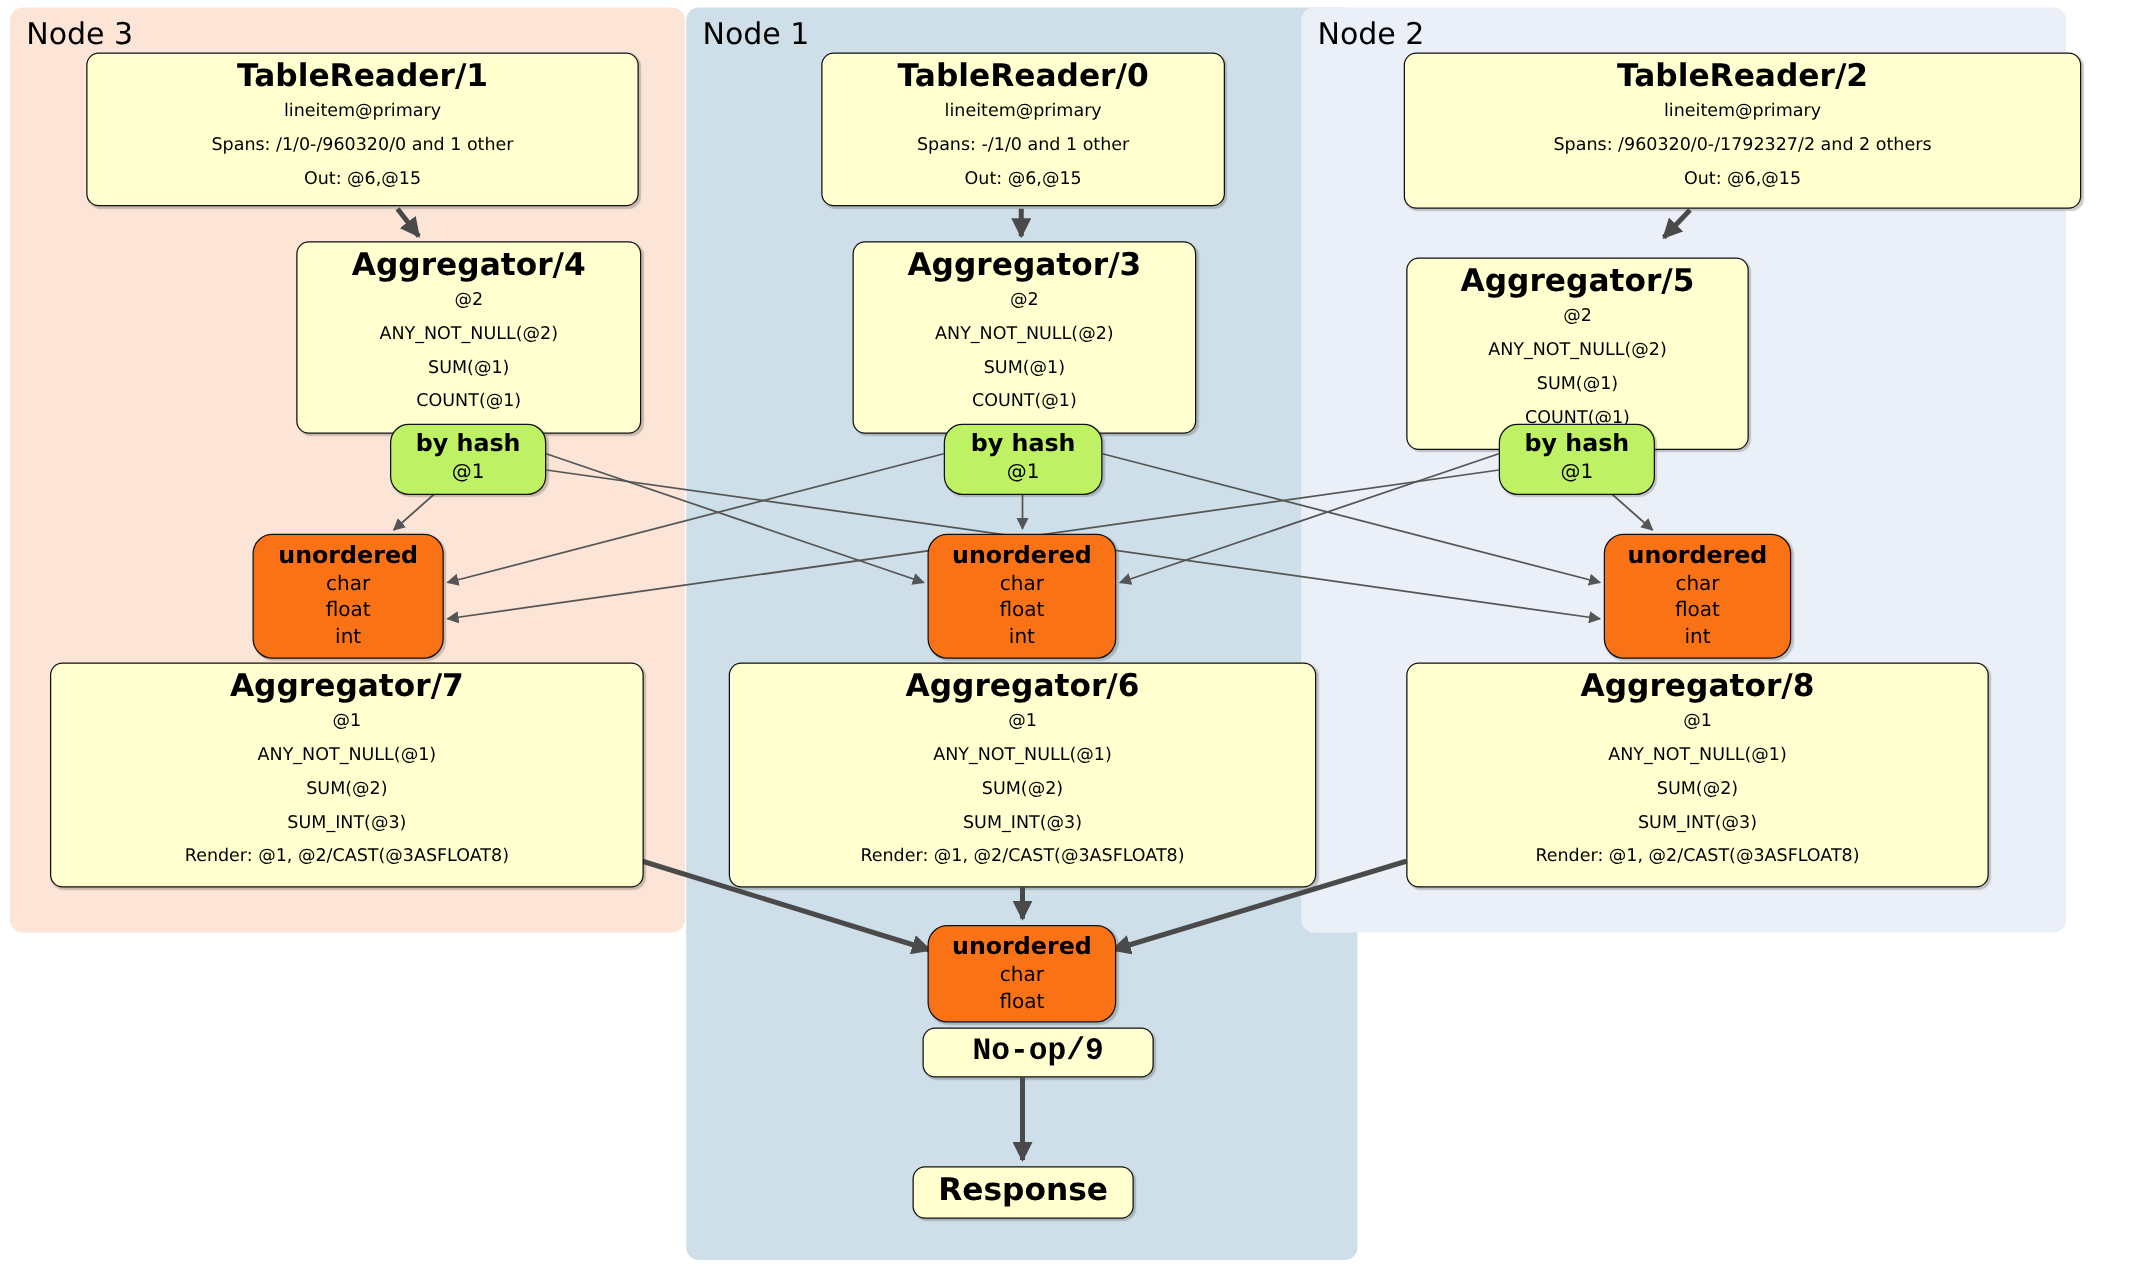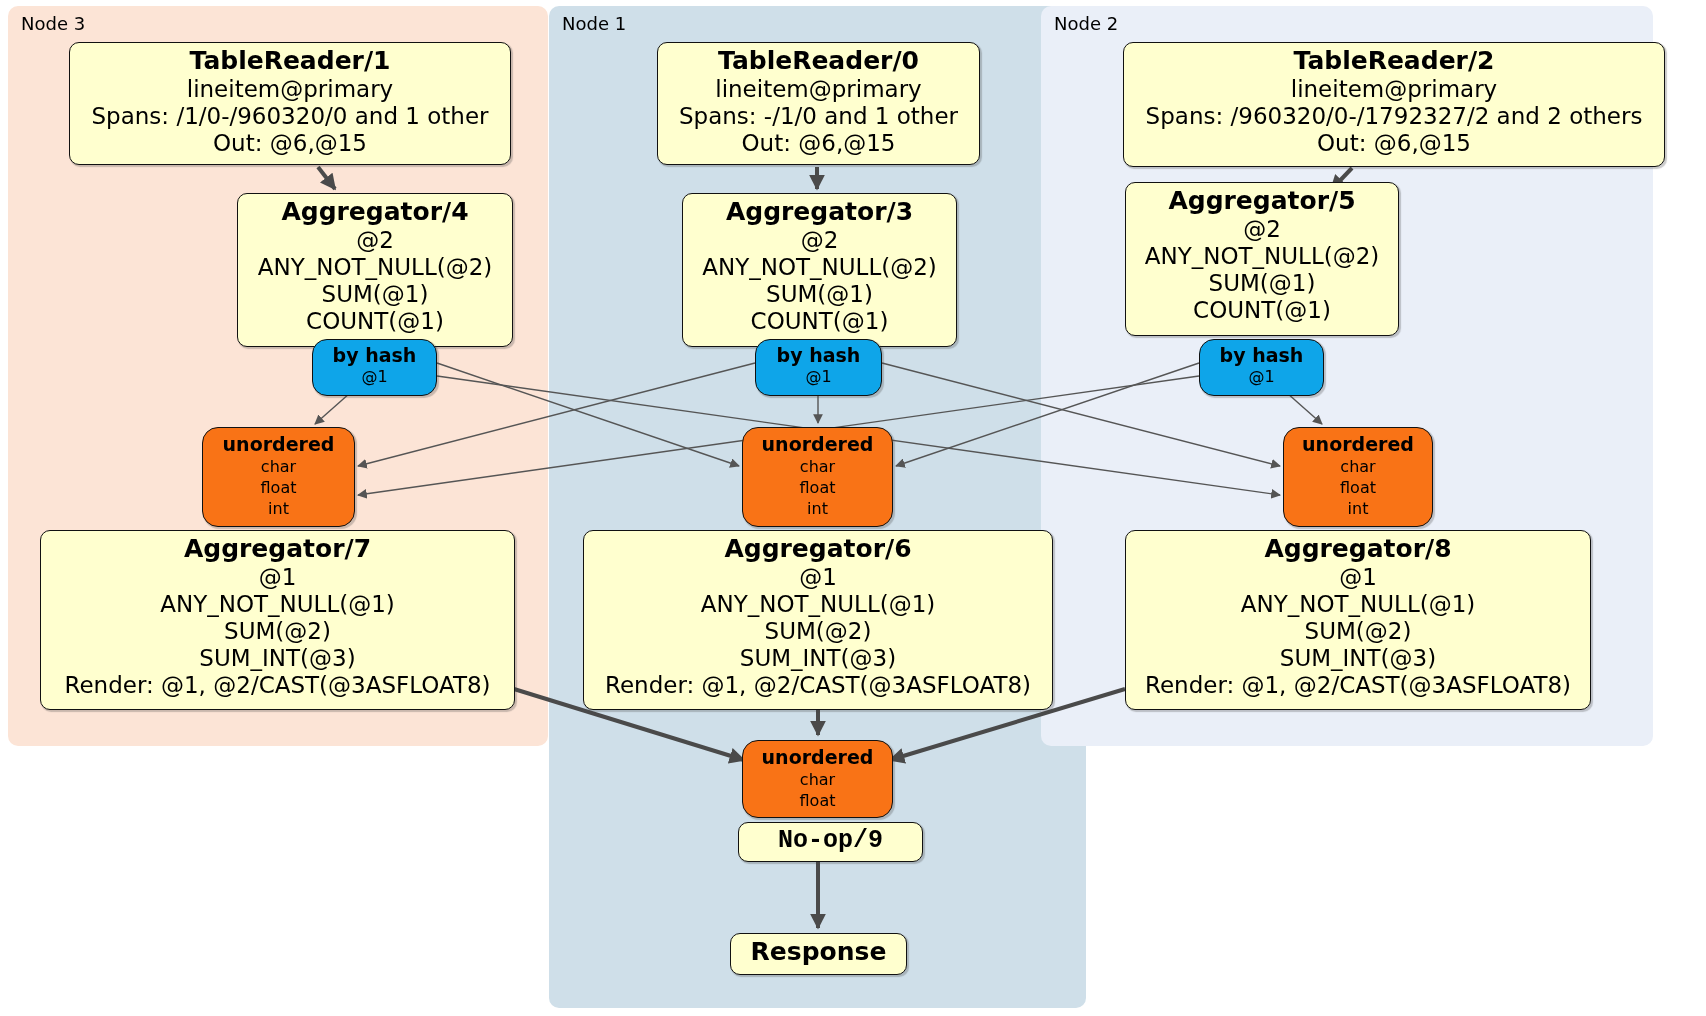--- a/index.html
+++ b/index.html
@@ -5,46 +5,46 @@
   html,body{margin:0;padding:0;background:#ffffff;}
   .canvas{
     position:relative;width:1706px;height:1016px;overflow:hidden;background:#ffffff;
     font-family:"DejaVu Sans","Liberation Sans",sans-serif;color:#000;
   }
   
   .region{position:absolute;border-radius:10px;z-index:0;}
   #region-node3{left:8px;top:6px;width:540px;height:740px;background:#fce4d6;}
   #region-node1{left:549px;top:6px;width:537px;height:1002px;background:#cfdfe9;}
   #region-node2{left:1041px;top:6px;width:612px;height:740px;background:#eaeff8;}
-  .region-label{position:absolute;left:13px;top:7px;font-size:18px;color:#000;}
+  .region-label{position:absolute;left:13px;top:7px;font-size:24px;color:#000;}
   
   #edge-layer{position:absolute;left:0;top:0;z-index:1;}
   .edge-thick{stroke:#4a4a4a;stroke-width:4;fill:none;}
   .edge-thin{stroke:#555555;stroke-width:1.4;fill:none;}
   
   .pbox{position:absolute;box-sizing:border-box;z-index:2;text-align:center;
         border:1.7px solid #111;border-radius:10px;
         box-shadow:1.5px 1.5px 1px rgba(70,70,70,0.28);}
   .yellow{background:#ffffcf;}
-  .router{background:#0ea5e9;border-radius:15px;padding-top:4px;}
+  .router{background:#bef264;border-radius:15px;padding-top:4px;}
   .sync{background:#f97316;border-radius:16px;padding-top:5px;}
   .bt{font-size:25px;font-weight:bold;line-height:30px;padding-top:3px;}
-  .bl{font-size:23px;line-height:27px;white-space:nowrap;}
+  .bl{font-size:14px;line-height:27px;white-space:nowrap;}
   .rt{font-size:19px;font-weight:bold;line-height:23px;}
   .rs{font-size:16px;line-height:20px;}
   .st{font-size:19px;font-weight:bold;line-height:23px;}
   .sl{font-size:16px;line-height:21px;}
   .single .bt{line-height:34px;padding-top:1px;}
   
   #tr1 {left:69px;  top:42px; width:442px;height:123px;}
   #tr0 {left:657px; top:42px; width:323px;height:123px;}
   #tr2 {left:1123px;top:42px; width:542px;height:125px;}
   #agg4{left:237px; top:193px;width:276px;height:154px;}
   #agg3{left:682px; top:193px;width:275px;height:154px;}
-  #agg5{left:1125px;top:182px;width:274px;height:154px;}
+  #agg5{left:1125px;top:206px;width:274px;height:154px;}
   #router3{left:312px; top:339px;width:125px;height:57px;}
   #router1{left:755px; top:339px;width:127px;height:57px;}
   #router2{left:1199px;top:339px;width:125px;height:57px;}
   #sync3{left:202px; top:427px;width:153px;height:100px;}
   #sync1{left:742px; top:427px;width:151px;height:100px;}
   #sync2{left:1283px;top:427px;width:150px;height:100px;}
   #agg7{left:40px;  top:530px;width:475px;height:180px;}
   #agg6{left:583px; top:530px;width:470px;height:180px;}
   #agg8{left:1125px;top:530px;width:466px;height:180px;}
   #sync-out{left:742px;top:740px;width:151px;height:78px;}

